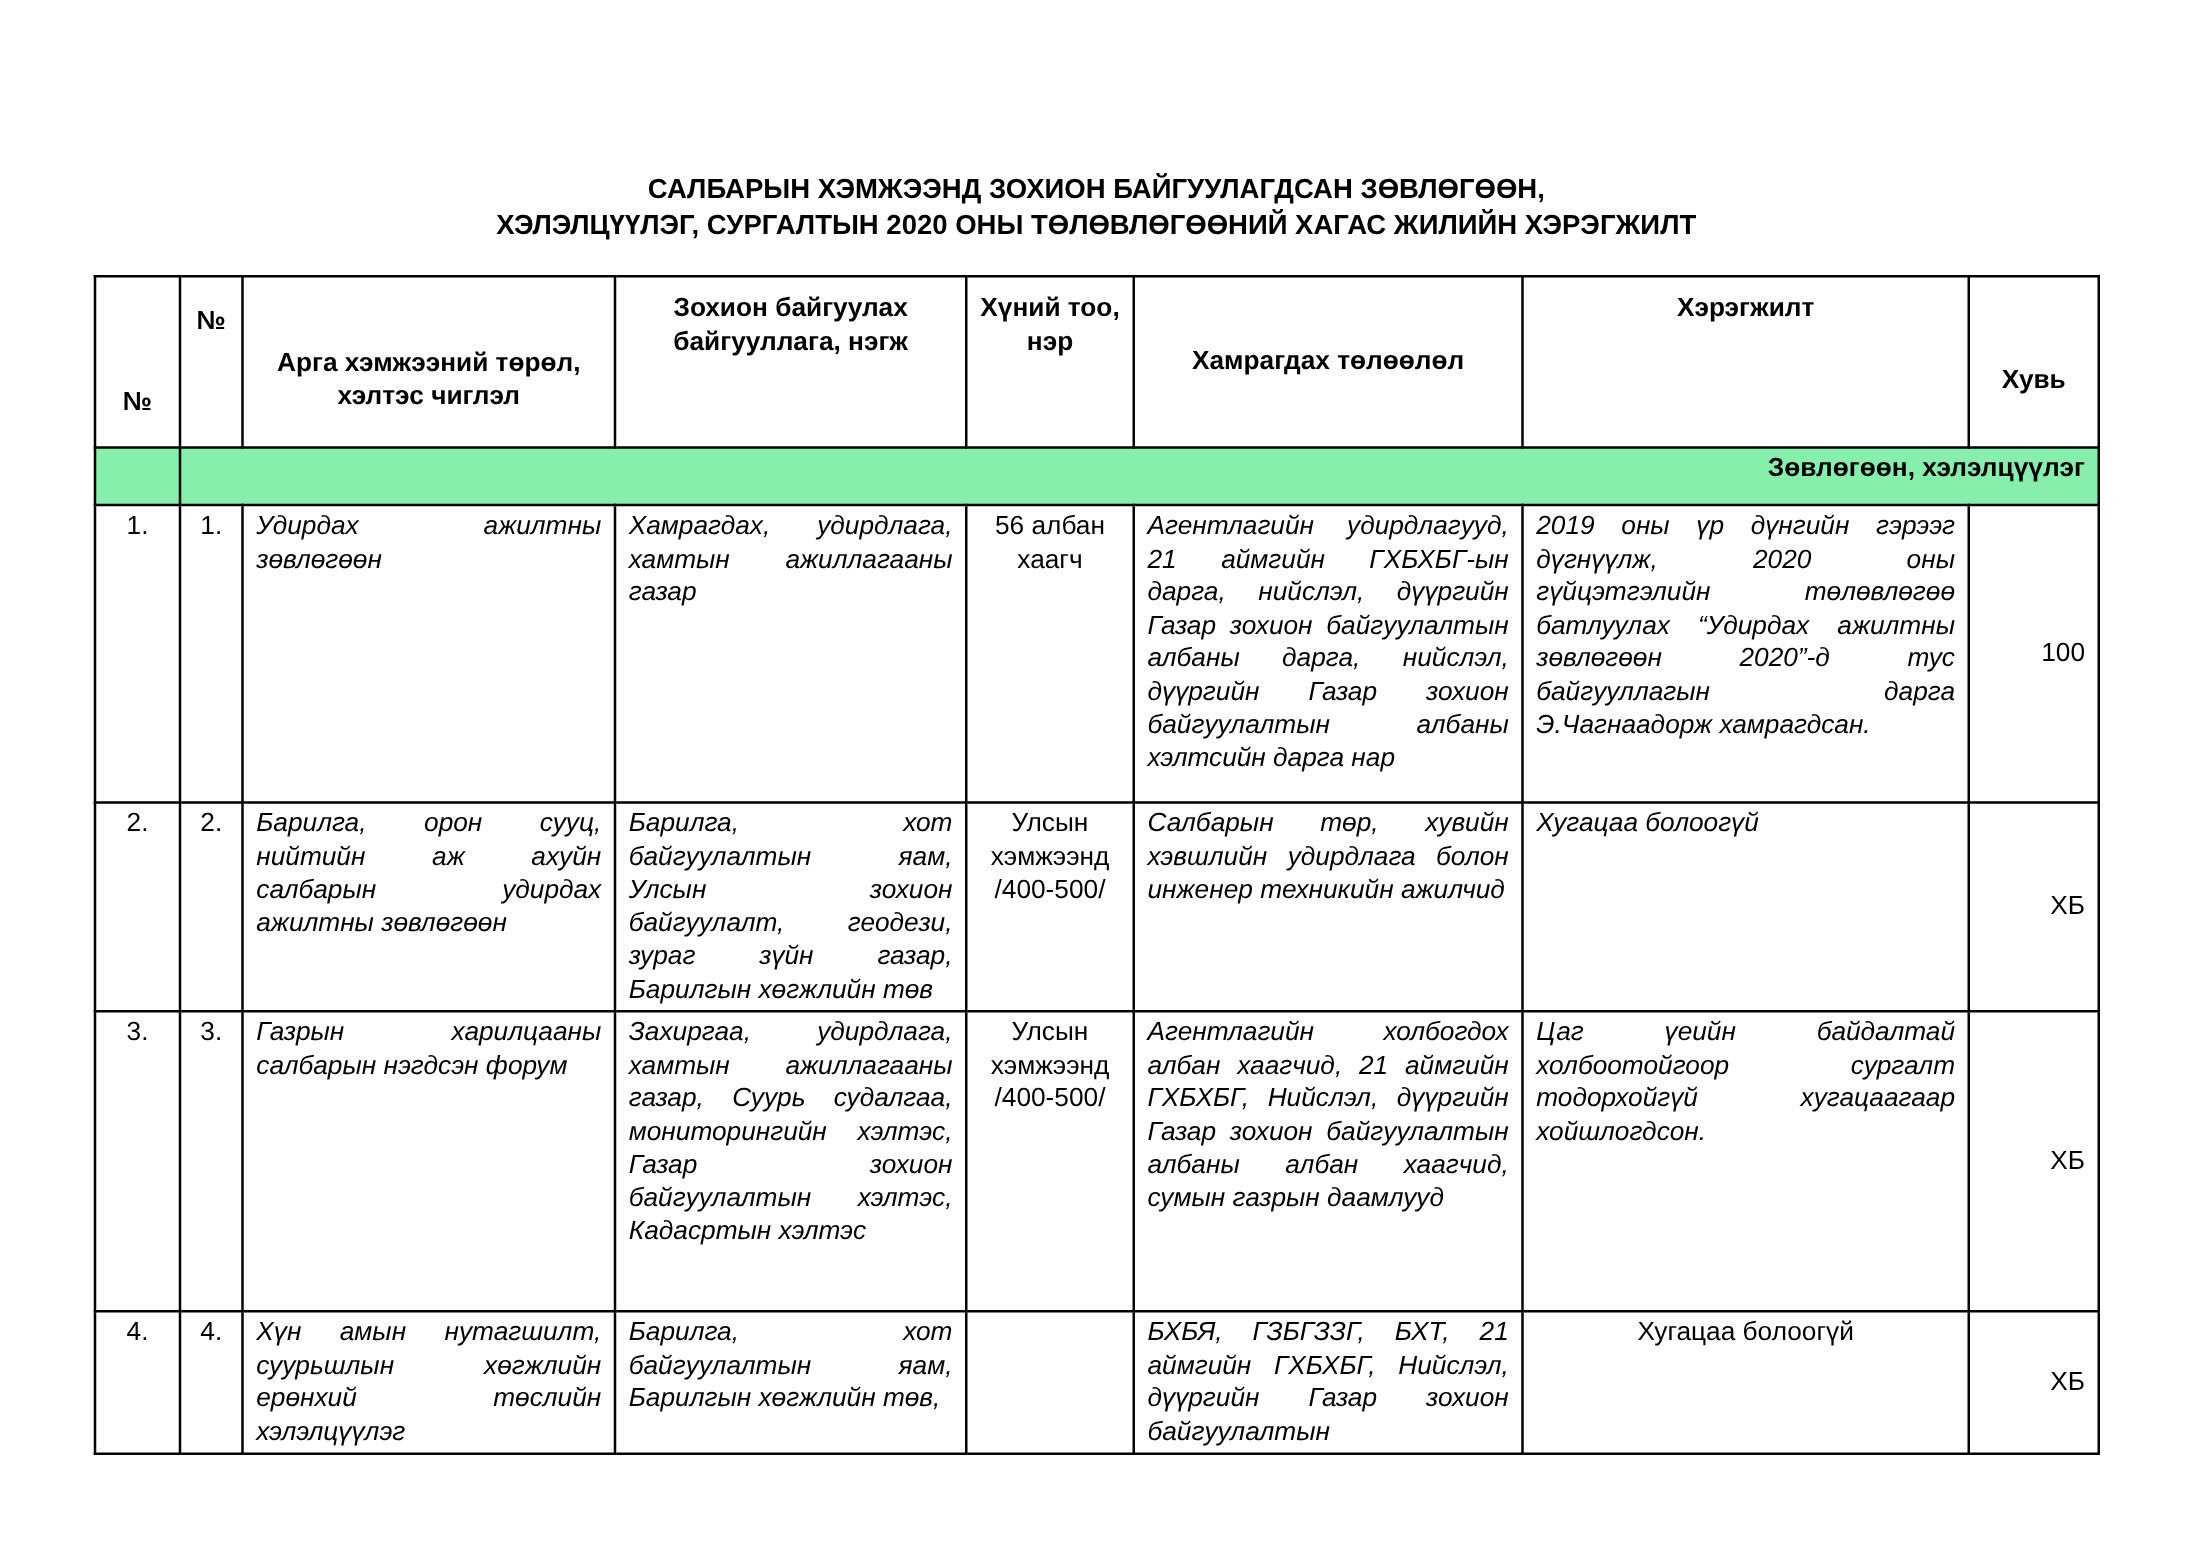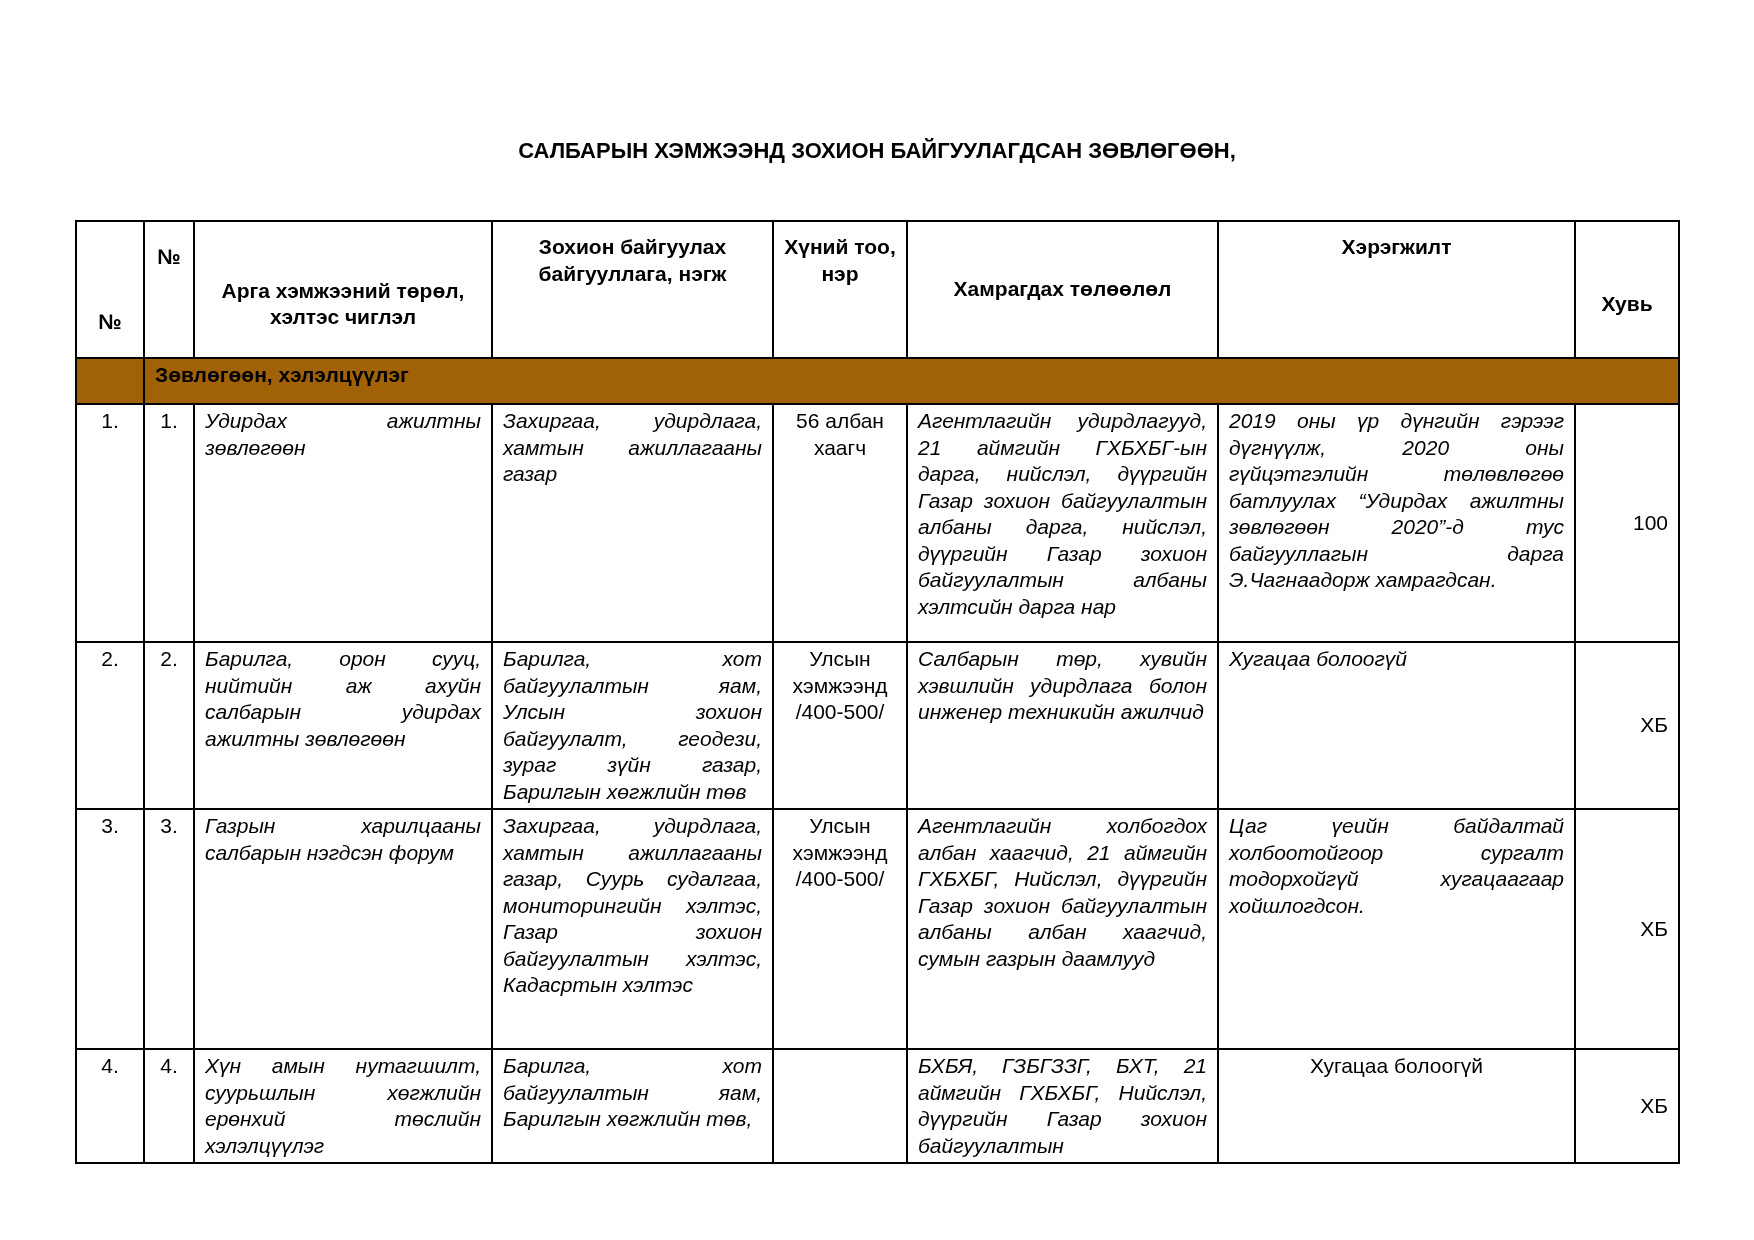--- a/index.html
+++ b/index.html
@@ -10,36 +10,37 @@
   table.plan { position: absolute; left: 75px; top: 220px; width: 1603px;
                border-collapse: collapse; table-layout: fixed; }
   table.plan td, table.plan th { border: 2px solid #000; vertical-align: top;
                font-size: 21px; line-height: 26.5px; padding: 3px 10px; }
   table.plan th { font-weight: bold; text-align: center; vertical-align: middle; }
   .h-row th { height: 100px; }
   .h-num-bottom { vertical-align: bottom !important; padding-bottom: 22px !important; }
   .h-num-top { vertical-align: top !important; padding-top: 22px !important; }
   .h-top { vertical-align: top !important; padding-top: 12px !important; }
   .h-lowmid { padding-top: 32px !important; }
-  .section-row td { background: #a16207; height: 38px; font-weight: bold; text-align: left;
+  .section-row td { background: #86efac; height: 38px; font-weight: bold; text-align: right;
                     vertical-align: top; padding-top: 2px; }
   .num { text-align: center; }
   .just { text-align: justify; text-align-last: left; font-style: italic; }
   .center { text-align: center; }
   .pct { text-align: right; vertical-align: middle !important; margin-left: 11px; }
   .r1 td { height: 230px; }
   .r2 td { height: 152px; }
   .r3 td { height: 232px; }
   .r4 td { height: 100px; }
 </style>
 </head>
 <body>
 
 <div class="title">
   <div>САЛБАРЫН ХЭМЖЭЭНД ЗОХИОН БАЙГУУЛАГДСАН ЗӨВЛӨГӨӨН,</div>
+  <div>ХЭЛЭЛЦҮҮЛЭГ, СУРГАЛТЫН 2020 ОНЫ ТӨЛӨВЛӨГӨӨНИЙ ХАГАС ЖИЛИЙН ХЭРЭГЖИЛТ</div>
 </div>
 
 <table class="plan">
   <colgroup>
     <col style="width:68px">
     <col style="width:50px">
     <col style="width:298px">
     <col style="width:281px">
     <col style="width:134px">
     <col style="width:311px">
@@ -59,21 +60,21 @@
   </tr>
   <tr class="section-row">
     <td></td>
     <td colspan="7">Зөвлөгөөн, хэлэлцүүлэг</td>
   </tr>
 
   <tr class="r1">
     <td class="num">1.</td>
     <td class="num">1.</td>
     <td class="just">Удирдах ажилтны зөвлөгөөн</td>
-    <td class="just">Захиргаа, удирдлага, хамтын ажиллагааны газар</td>
+    <td class="just">Хамрагдах, удирдлага, хамтын ажиллагааны газар</td>
     <td class="center">56 албан хаагч</td>
     <td class="just">Агентлагийн удирдлагууд, 21 аймгийн ГХБХБГ-ын дарга, нийслэл, дүүргийн Газар зохион байгуулалтын албаны дарга, нийслэл, дүүргийн Газар зохион байгуулалтын албаны хэлтсийн дарга нар</td>
     <td class="just">2019 оны үр дүнгийн гэрээг дүгнүүлж, 2020 оны гүйцэтгэлийн төлөвлөгөө батлуулах “Удирдах ажилтны зөвлөгөөн 2020”-д тус байгууллагын дарга Э.Чагнаадорж хамрагдсан.</td>
     <td class="pct">100</td>
   </tr>
 
   <tr class="r2">
     <td class="num">2.</td>
     <td class="num">2.</td>
     <td class="just">Барилга, орон сууц, нийтийн аж ахуйн салбарын удирдах ажилтны зөвлөгөөн</td>

